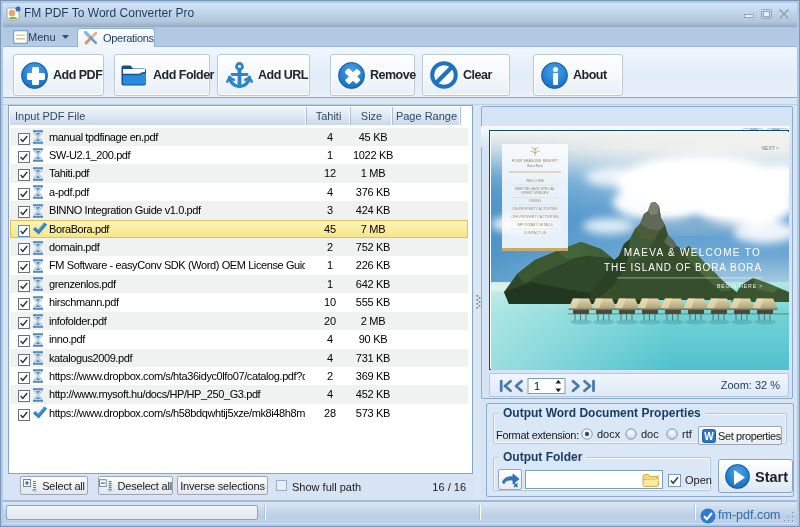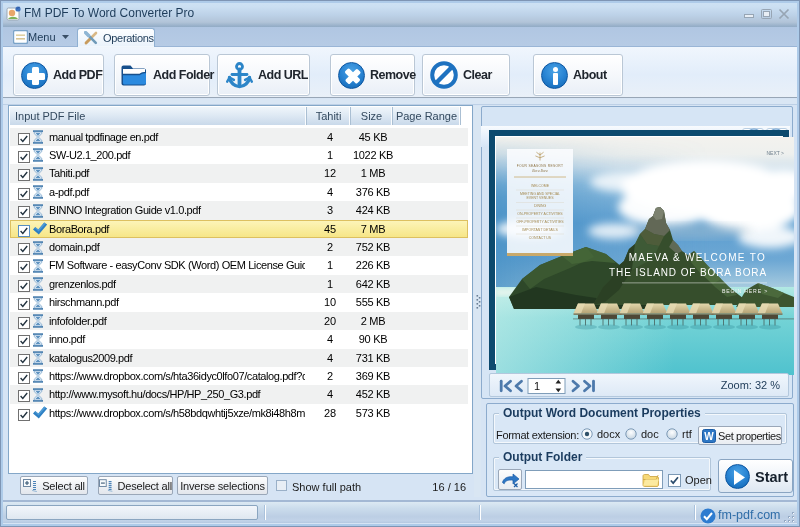--- a/index.html
+++ b/index.html
@@ -34,21 +34,21 @@
   .row .nm{position:absolute;left:39px;top:3px;font-size:11px;letter-spacing:-0.4px;color:#000;white-space:nowrap;width:256px;overflow:hidden;}
   .row .pg{position:absolute;left:298px;width:44px;text-align:center;top:3px;font-size:11px;color:#000;}
   .row .sz{position:absolute;left:342px;width:42px;text-align:center;top:3px;font-size:11px;color:#000;white-space:nowrap;letter-spacing:-0.3px;}
   .cbx{width:11px;height:11px;background:#fff;border:1px solid #707070;position:relative;}
   
   
   .bbtn{position:absolute;top:476px;height:19px;border:1px solid #9aa7b8;border-radius:2px;background:linear-gradient(#fdfdfd,#eceff3 60%,#e2e6ec);font-size:11px;letter-spacing:-0.2px;color:#1a1a1a;display:flex;align-items:center;justify-content:center;white-space:nowrap;}
   
   #prevgrp{left:481px;top:106px;width:312px;height:293px;border:1px solid #8cabcd;border-radius:2px;background:#d6e5f5;}
   #prevcap{left:480px;top:107px;width:310px;height:21px;background:linear-gradient(#f8fbfe,#e3eefb 60%,#d5e5f6);margin-top:19px;}
-  #imgframe{left:489px;top:130px;width:300px;height:240px;background:#fff;border:6px solid #0c4a6e;}
+  #imgframe{left:489px;top:130px;width:300px;height:240px;background:#fff;border:1px solid #0c4a6e;}
   #navbar{left:489px;top:373px;width:300px;height:24px;border:1px solid #b3c8dd;border-radius:2px;background:linear-gradient(#f0f6fc,#dde9f6);}
   #botgrp{left:486px;top:403px;width:308px;height:94px;border:1px solid #8cabcd;border-radius:2px;background:#d9e7f6;}
   .grpbox{position:absolute;border:1px solid #b2c6da;border-radius:2px;box-shadow:inset 0 0 0 1px rgba(255,255,255,.7);}
   .grplbl{position:absolute;font-weight:bold;font-size:12px;color:#1a3b5e;background:#d9e7f6;padding:0 4px;}
   
   #statusbar{left:3px;top:502px;width:794px;height:21px;background:linear-gradient(#dce9f3 0%,#cbdcec 30%,#bccee4 70%,#c2d3e8 90%,#b4c8e0 100%);}
   .vsep{position:absolute;top:505px;height:15px;width:1px;background:#aac2dc;box-shadow:1px 0 0 #fff;}
 </style>
 </head>
 <body>

